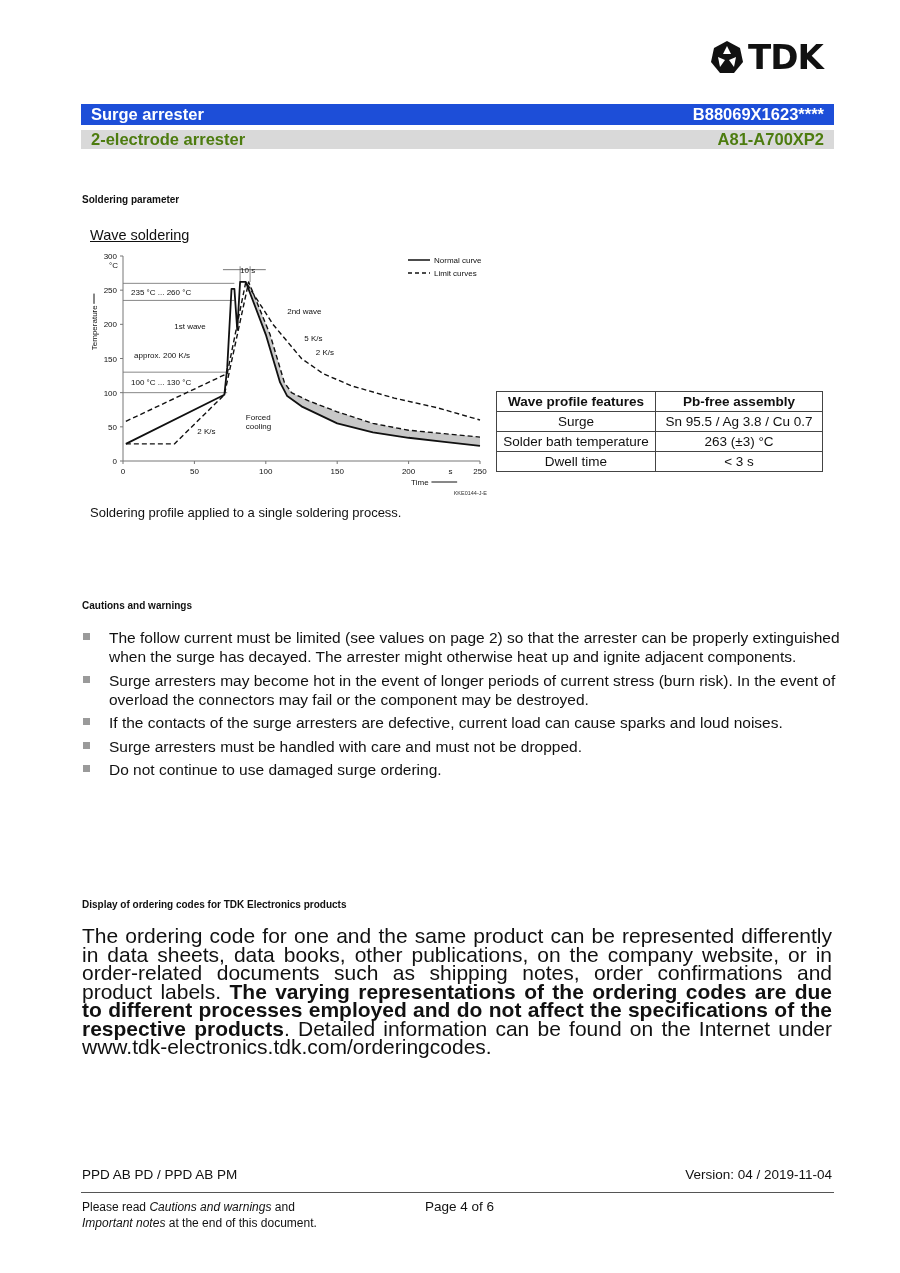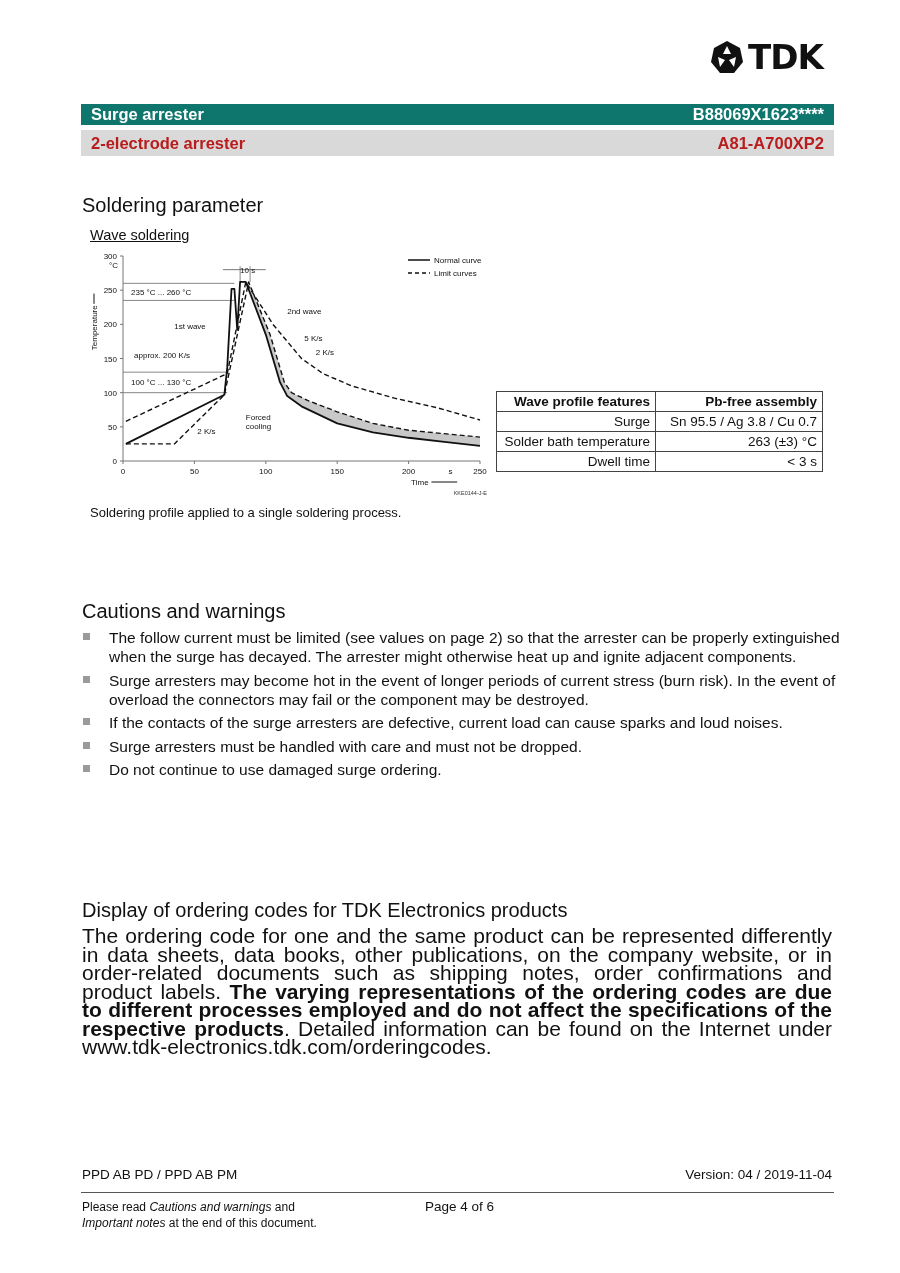--- a/index.html
+++ b/index.html
@@ -1,26 +1,26 @@
 <!DOCTYPE html>
 <html><head>
 <meta charset="utf-8">
 <style>
   html, body { margin:0; padding:0; background:#fff; }
   body { width:900px; height:1273px; position:relative; font-family:"Liberation Sans", sans-serif; color:#111; overflow:hidden; }
   .abs { position:absolute; }
   .logo { left:710px; top:38px; width:128px; height:38px; display:flex; align-items:center; }
   .logo-text { font-family:"DejaVu Sans", sans-serif; font-weight:bold; font-size:34px; letter-spacing:-1px; color:#111; margin-left:4px; line-height:1;text-align:right; }
-  .band1 { left:81px; top:104px; width:753px; height:21px; background:#0f766e; color:#fff; font-weight:bold; font-size:16.5px; display:flex; justify-content:space-between; align-items:center; padding:0 10px; box-sizing:border-box; }
-  .band2 { left:81px; top:130px; width:753px; height:26px; background:#d9d9d9; color:#b91c1c; font-weight:bold; font-size:16.5px; display:flex; justify-content:space-between; align-items:center; padding:6px 10px; box-sizing:border-box; }
-  .h2 { font-weight:normal; font-size:20px; }
+  .band1 { left:81px; top:104px; width:753px; height:21px; background:#1d4ed8; color:#fff; font-weight:bold; font-size:16.5px; display:flex; justify-content:space-between; align-items:center; padding:0 10px; box-sizing:border-box; }
+  .band2 { left:81px; top:130px; width:753px; height:19px; background:#d9d9d9; color:#4d7c0f; font-weight:bold; font-size:16.5px; display:flex; justify-content:space-between; align-items:center; padding:6px 10px; box-sizing:border-box; }
+  .h2 { font-weight:bold; font-size:10px; }
   .sub { font-size:14.5px; text-decoration:underline; }
   .note { font-size:13px; }
   table.wave { position:absolute; left:496px; top:391px; border-collapse:collapse; font-size:13.5px; }
-  table.wave td, table.wave th { border:1px solid #444; padding:1px 5px; text-align:right; height:17px; white-space:nowrap; }
+  table.wave td, table.wave th { border:1px solid #444; padding:1px 5px; text-align:center; height:17px; white-space:nowrap; }
   table.wave th { font-weight:bold; }
   ul.cautions { position:absolute; left:82px; top:628px; width:760px; margin:0; padding:0; list-style:none; font-size:15.5px; line-height:19px; }
   ul.cautions li { position:relative; padding-left:27px; margin-bottom:4.5px; }
   ul.cautions li .bullet { position:absolute; left:1px; top:5px; width:7px; height:7px; background:#9a9a9a; }
   .para { left:82px; top:927px; width:750px; font-size:21px; line-height:18.5px; text-align:justify; }
   .footer-line { left:81px; top:1192px; width:753px; height:1px; background:#555; }
   .f-small { font-size:12px; line-height:16px; }
   svg text { font-family:"Liberation Sans", sans-serif; }
 </style>
 </head>

